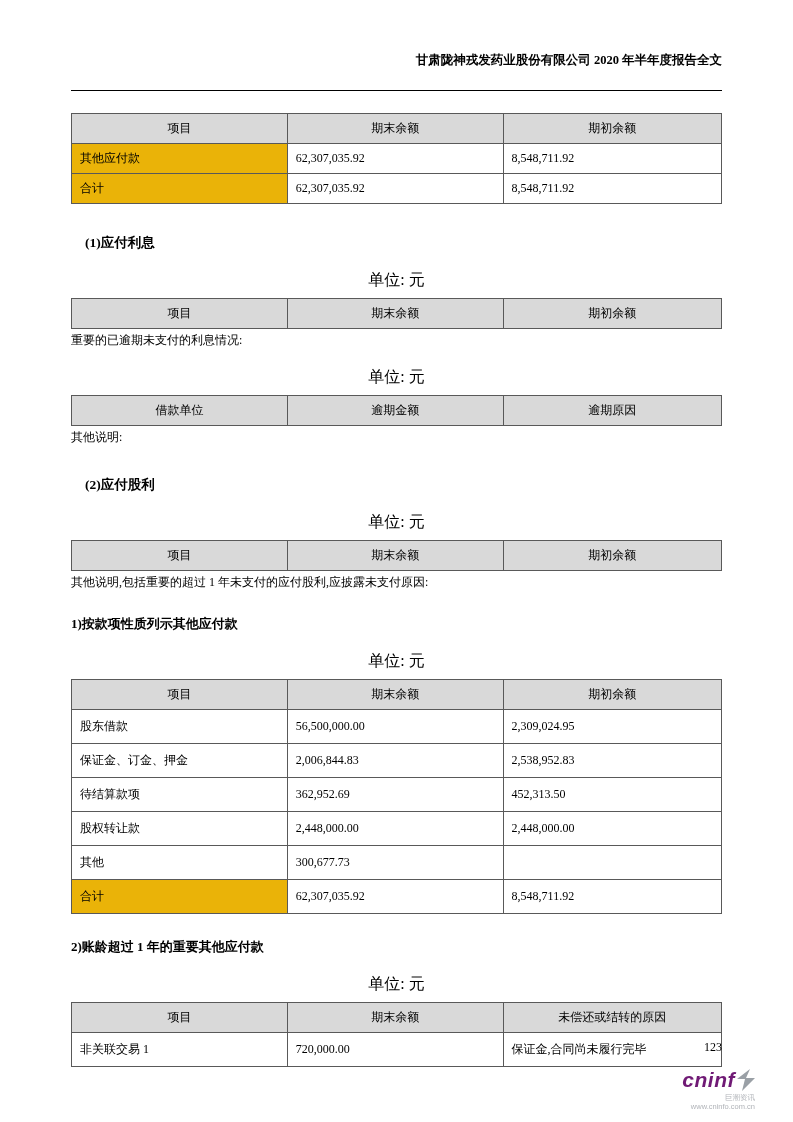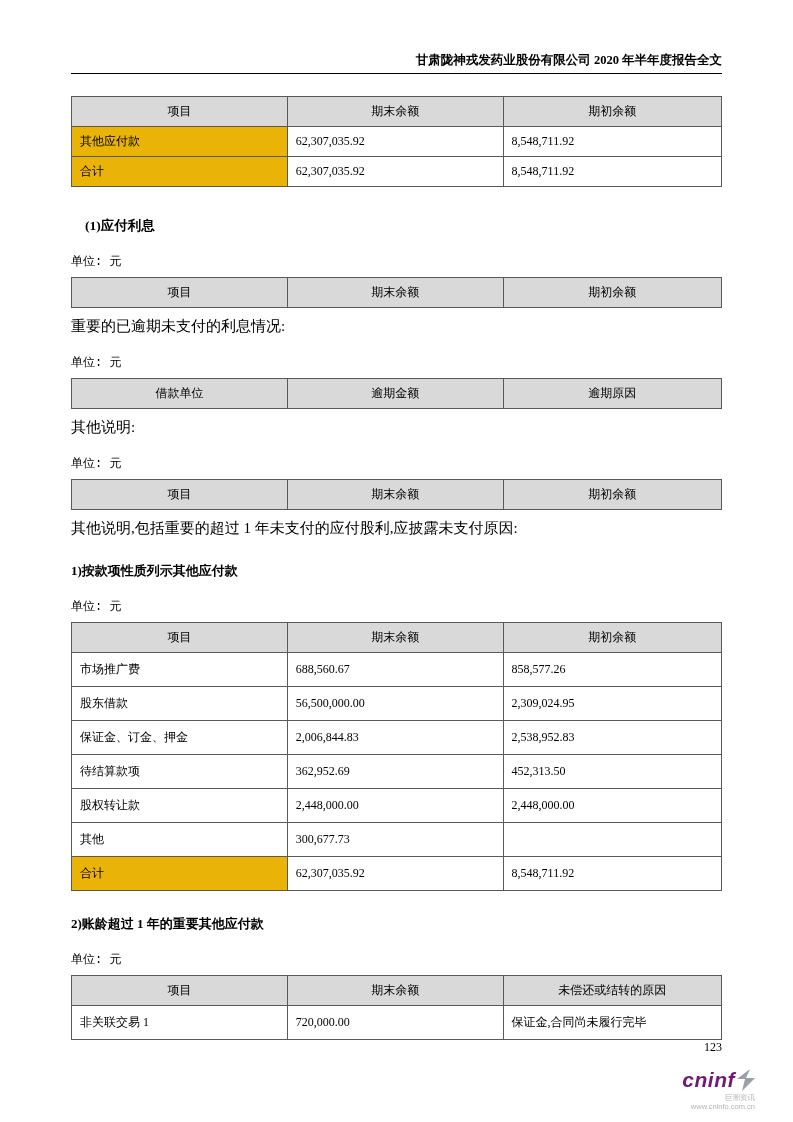--- a/index.html
+++ b/index.html
@@ -11,21 +11,21 @@
     overflow: hidden;
     font-family: "Liberation Serif", "DejaVu Serif", serif;
     color: #000;
   }
   .page { padding: 52px 71px 0 71px; }
 
   .header-title {
     text-align: right;
     font-weight: bold;
     font-size: 12.5px;
-    padding-bottom: 4px;
+    padding-bottom: 21px;
     border-bottom: 1.5px solid #000;
   }
 
   .doc-table {
     width: 100%;
     border-collapse: collapse;
     table-layout: fixed;
     font-size: 12px;
   }
   .doc-table th, .doc-table td {
@@ -50,28 +50,27 @@
     font-weight: bold;
     margin: 30px 0 0 0;
     padding-left: 14px;
   }
   .sub-title {
     font-size: 13px;
     font-weight: bold;
     margin: 24px 0 0 0;
   }
   .unit-label {
-    text-align: left;
+    text-align: center;
+    font-size: 16px;
+    margin: 18px 0 7px 0;
+  }
+  .note {
     font-size: 12px;
-    margin: 18px 0 7px 0;
-    font-family: Liberation Mono, monospace;
-  }
-  .note {
-    font-size: 15px;
-    margin: 9px 0 0 0;
+    margin: 3px 0 0 0;
   }
   .t5 td { padding: 8px 8px; }
   .t6 td { padding: 8px 8px; }
 
   .page-number {
     position: absolute;
     right: 71px;
     top: 1040px;
     font-size: 12px;
   }
@@ -166,20 +165,21 @@
     <thead>
       <tr>
         <th>借款单位</th>
         <th>逾期金额</th>
         <th>逾期原因</th>
       </tr>
     </thead>
   </table>
   <p class="note">其他说明:</p>
 
+  <h3 class="section-title">(2)应付股利</h3>
   <div class="unit-label">单位: 元</div>
   <table class="doc-table">
     <colgroup>
         <col style="width:33.2%">
         <col style="width:33.2%">
         <col style="width:33.6%">
       </colgroup>
     <thead>
       <tr>
         <th>项目</th>
@@ -199,25 +199,20 @@
         <col style="width:33.6%">
       </colgroup>
     <thead>
       <tr>
         <th>项目</th>
         <th>期末余额</th>
         <th>期初余额</th>
       </tr>
     </thead>
     <tbody>
-      <tr>
-        <td class="cell-label">市场推广费</td>
-        <td class="cell-num">688,560.67</td>
-        <td class="cell-num">858,577.26</td>
-      </tr>
       <tr>
         <td class="cell-label">股东借款</td>
         <td class="cell-num">56,500,000.00</td>
         <td class="cell-num">2,309,024.95</td>
       </tr>
       <tr>
         <td class="cell-label">保证金、订金、押金</td>
         <td class="cell-num">2,006,844.83</td>
         <td class="cell-num">2,538,952.83</td>
       </tr>

